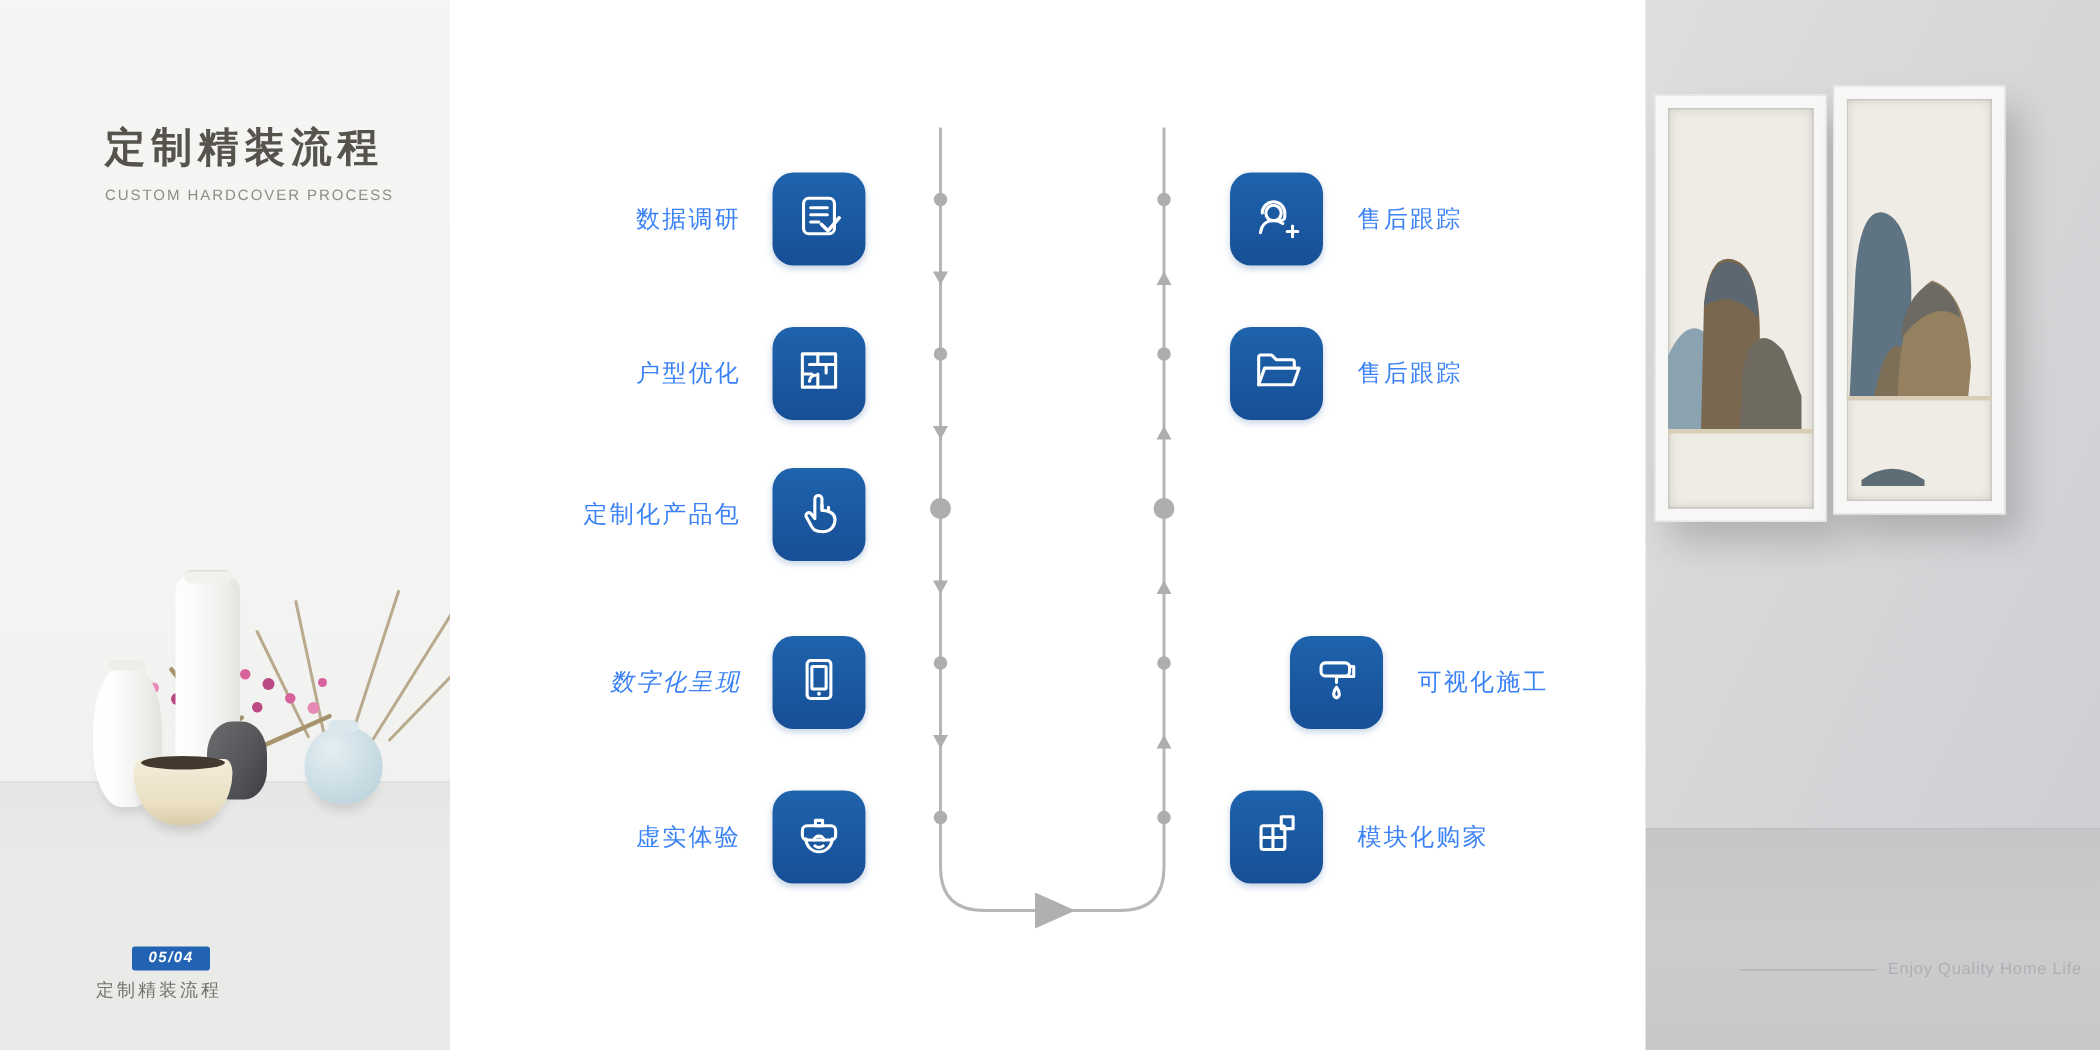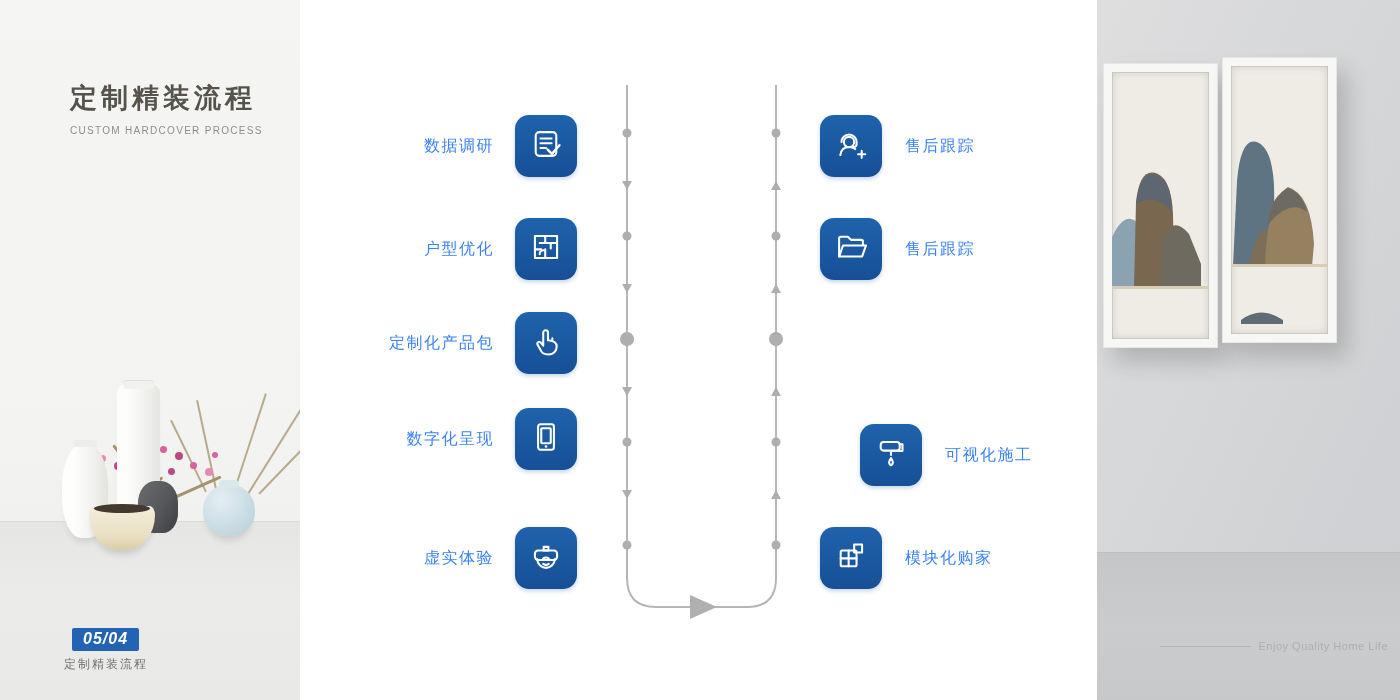--- a/index.html
+++ b/index.html
@@ -43,22 +43,22 @@
     border-radius:50% 50% 46% 46%; box-shadow:0 8px 7px -4px rgba(0,0,0,.12); }
   .blue-vase:before { content:""; position:absolute; left:16px; top:-4px; width:20px; height:8px;
     background:#dae7ec; border-radius:4px; }
 
   #title-block { position:absolute; left:70px; top:80px; }
   #title-block h1 { font-family:"Liberation Serif","DejaVu Serif",serif; font-size:27px;
     font-weight:bold; color:#55534b; letter-spacing:4px; white-space:nowrap; }
   #title-block p { margin-top:9px; font-size:10px; color:#8e8d89; letter-spacing:1.3px; white-space:nowrap; }
 
   #left-footer { position:absolute; left:64px; top:628px; }
-  .page-badge { display:inline-block; margin-left:8px; padding:2px 11px 3px;
-    background:#2263b4; color:#ffffff; font-size:16px; font-weight:bold; font-style:italic;
+  .page-badge { display:inline-block; margin-left:24px; padding:2px 11px 3px;
+    background:#2263b4; color:#ffffff; font-size:10px; font-weight:bold; font-style:italic;
     border-radius:2px; letter-spacing:1px; }
   .tagline { margin-top:5px; font-size:12px; color:#72726e; letter-spacing:2px; }
 
   
   #center-panel { position:absolute; left:300px; top:0; width:797px; height:700px; background:#ffffff; }
   #flow-svg { position:absolute; left:0; top:0; }
   .step-row-l { position:absolute; left:40px; width:237px; height:62px;
     display:flex; align-items:center; justify-content:flex-end; gap:21px; }
   .step-row-r { position:absolute; left:520px; height:62px;
     display:flex; align-items:center; gap:23px; }
@@ -190,21 +190,21 @@
     </div>
     <div class="step-row-l" style="top:312px;justify-content:flex-end;">
       <span class="step-label">定制化产品包</span>
       <div class="tile">
         <span><svg viewBox="0 0 48 48" fill="none" stroke="#fff" stroke-width="2.6" stroke-linecap="round" stroke-linejoin="round">
           <path d="M20.5 27 V13.5 c0 -4 6 -4 6 0 V23 c6.5 .5 11 2.2 11 7.8 c0 4.8 -3 10.2 -10.5 10.2 c-6 0 -8 -1.6 -10 -5.8 l-3.6 -6.6 c-1.6 -3 2.3 -5 4.3 -2.3 l2.8 3.7 z"></path>
           <path d="M26.5 23 v-4.5 M32 24 v-3.5"></path>
         </svg></span>
       </div>
     </div>
-    <div class="step-row-l" style="top:408px;">
+    <div class="step-row-l" style="top:424px;font-style:italic;">
       <span class="step-label">数字化呈现</span>
       <div class="tile">
         <span><svg viewBox="0 0 48 48" fill="none" stroke="#fff" stroke-width="2.6" stroke-linecap="round" stroke-linejoin="round">
           <rect x="14" y="8" width="20" height="32" rx="3"></rect>
           <rect x="18" y="13" width="12" height="19" rx="1"></rect>
           <circle cx="24" cy="36" r="1.6" fill="#fff" stroke="none"></circle>
         </svg></span>
       </div>
     </div>
     <div class="step-row-l" style="top:527px;">

